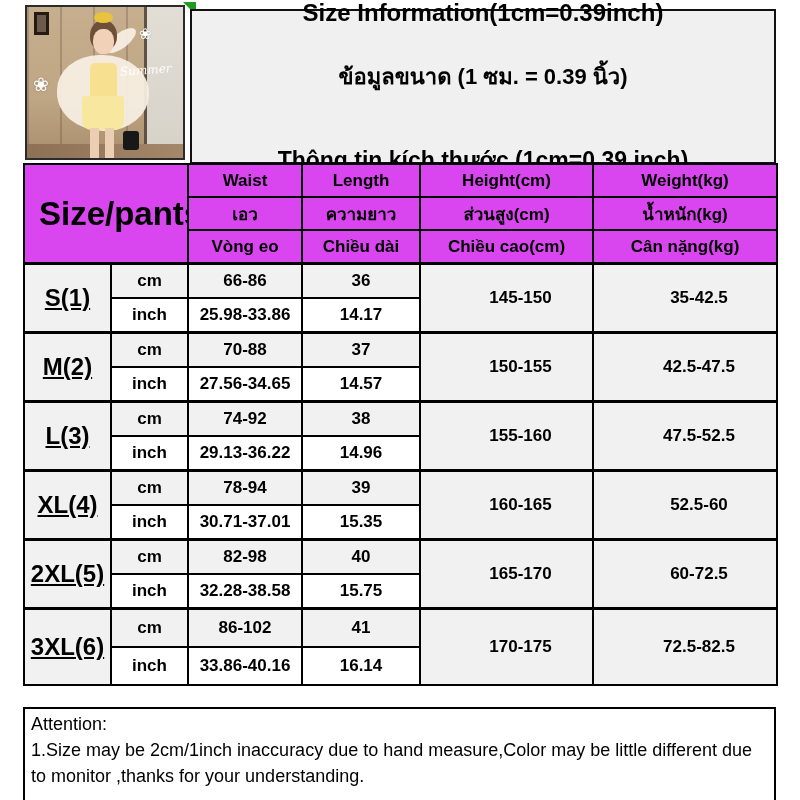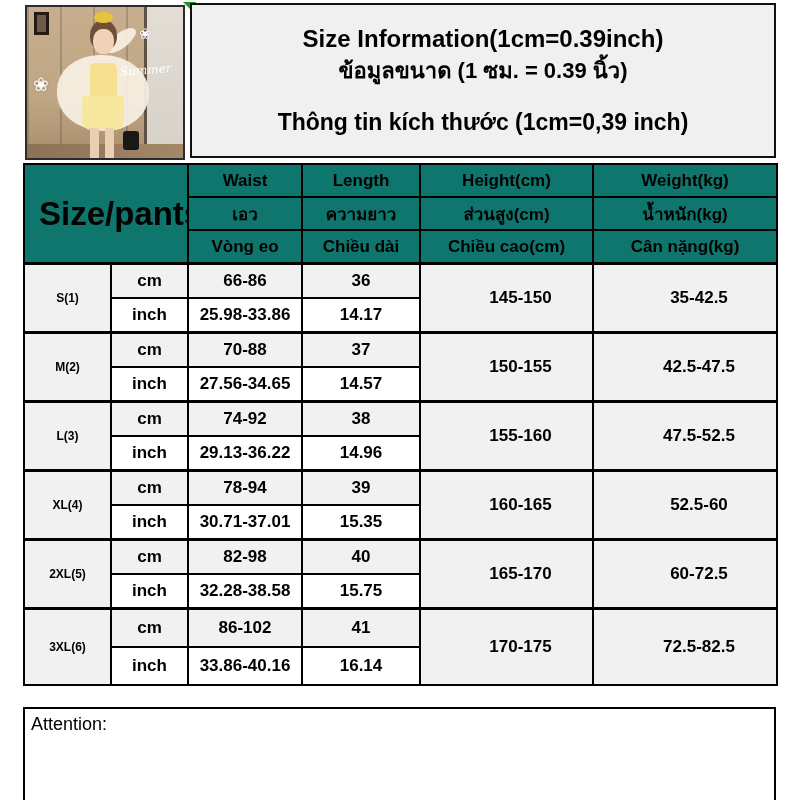--- a/index.html
+++ b/index.html
@@ -42,45 +42,45 @@
   .photo .bag{position:absolute;left:96px;top:124px;width:16px;height:19px;
     background:#181818;border-radius:3px;}
   .photo .flower{position:absolute;color:#ffffff;text-shadow:0 0 2px rgba(0,0,0,.25);}
   .photo .flower.f1{left:6px;top:66px;font-size:19px;}
   .photo .flower.f2{left:112px;top:18px;font-size:15px;}
   .photo .watermark{position:absolute;left:93px;top:56px;color:rgba(255,255,255,.95);
     font-family:"DejaVu Serif", serif;font-style:italic;font-size:12px;transform:rotate(-4deg);}
 
   
   .title-box{
-    position:absolute;left:190px;top:3px;width:586px;height:155px;
+    position:absolute;left:190px;top:9px;width:586px;height:155px;
     background:#f0f0f0;border:2px solid #111;box-sizing:border-box;
     display:flex;flex-direction:column;justify-content:center;align-items:center;
-    text-align:center;font-weight:bold;
+    text-align:center;font-weight:bold;gap:32px;
   }
   .title-box .t1{font-size:24px;line-height:32px;}
   .title-box .t2{font-size:22px;line-height:31px;text-align:right;}
   .title-box .t3{font-size:23px;line-height:32px;margin-top:20px;}
   .corner-flag{
     position:absolute;left:183px;top:2px;width:13px;height:13px;background:#1f9b1f;
     clip-path:polygon(0 0,100% 0,100% 100%);
   }
 
   
   table.size-table{
     position:absolute;left:23px;top:163px;width:753px;
     border-collapse:collapse;table-layout:fixed;
   }
   .size-table td{
     border:2px solid #000;text-align:center;vertical-align:middle;
     font-weight:bold;font-size:17px;padding:0;overflow:hidden;
   }
-  .size-table tr.hdr td{height:31px;background:#0f766e;}
+  .size-table tr.hdr td{height:31px;background:#d946ef;}
   .size-table td.corner{font-size:33px;letter-spacing:0;background:#e3e3e3;padding-left:14px;}
-  .size-table td.size-name{font-size:12px;background:#e3e3e3;}
+  .size-table td.size-name{font-size:24px;background:#e3e3e3;text-decoration:underline;}
   .size-table tr.cm-row td{height:32px;background:#f1f1f1;}
   .size-table tr.inch-row td{height:32px;background:#ffffff;}
   .size-table tr.last-group td{height:36px;}
   .size-table td.span-val{background:#f1f1f1;padding-left:28px;}
   .size-table tr.group-top td{border-top-width:3px;}
 
   
   .attention{
     position:absolute;left:23px;top:685px;width:753px;height:105px;
     border:2px solid #000;box-sizing:border-box;background:#fff;
@@ -229,13 +229,14 @@
     <tr class="inch-row last-group">
       <td>inch</td>
       <td>33.86-40.16</td>
       <td>16.14</td>
     </tr>
   </tbody>
 </table>
 
 <div class="attention">
   <p>Attention:</p>
+  <p>1.Size may be 2cm/1inch inaccuracy due to hand measure,Color may be little different due to monitor ,thanks for your understanding.</p>
 </div>
 
 </body></html>

